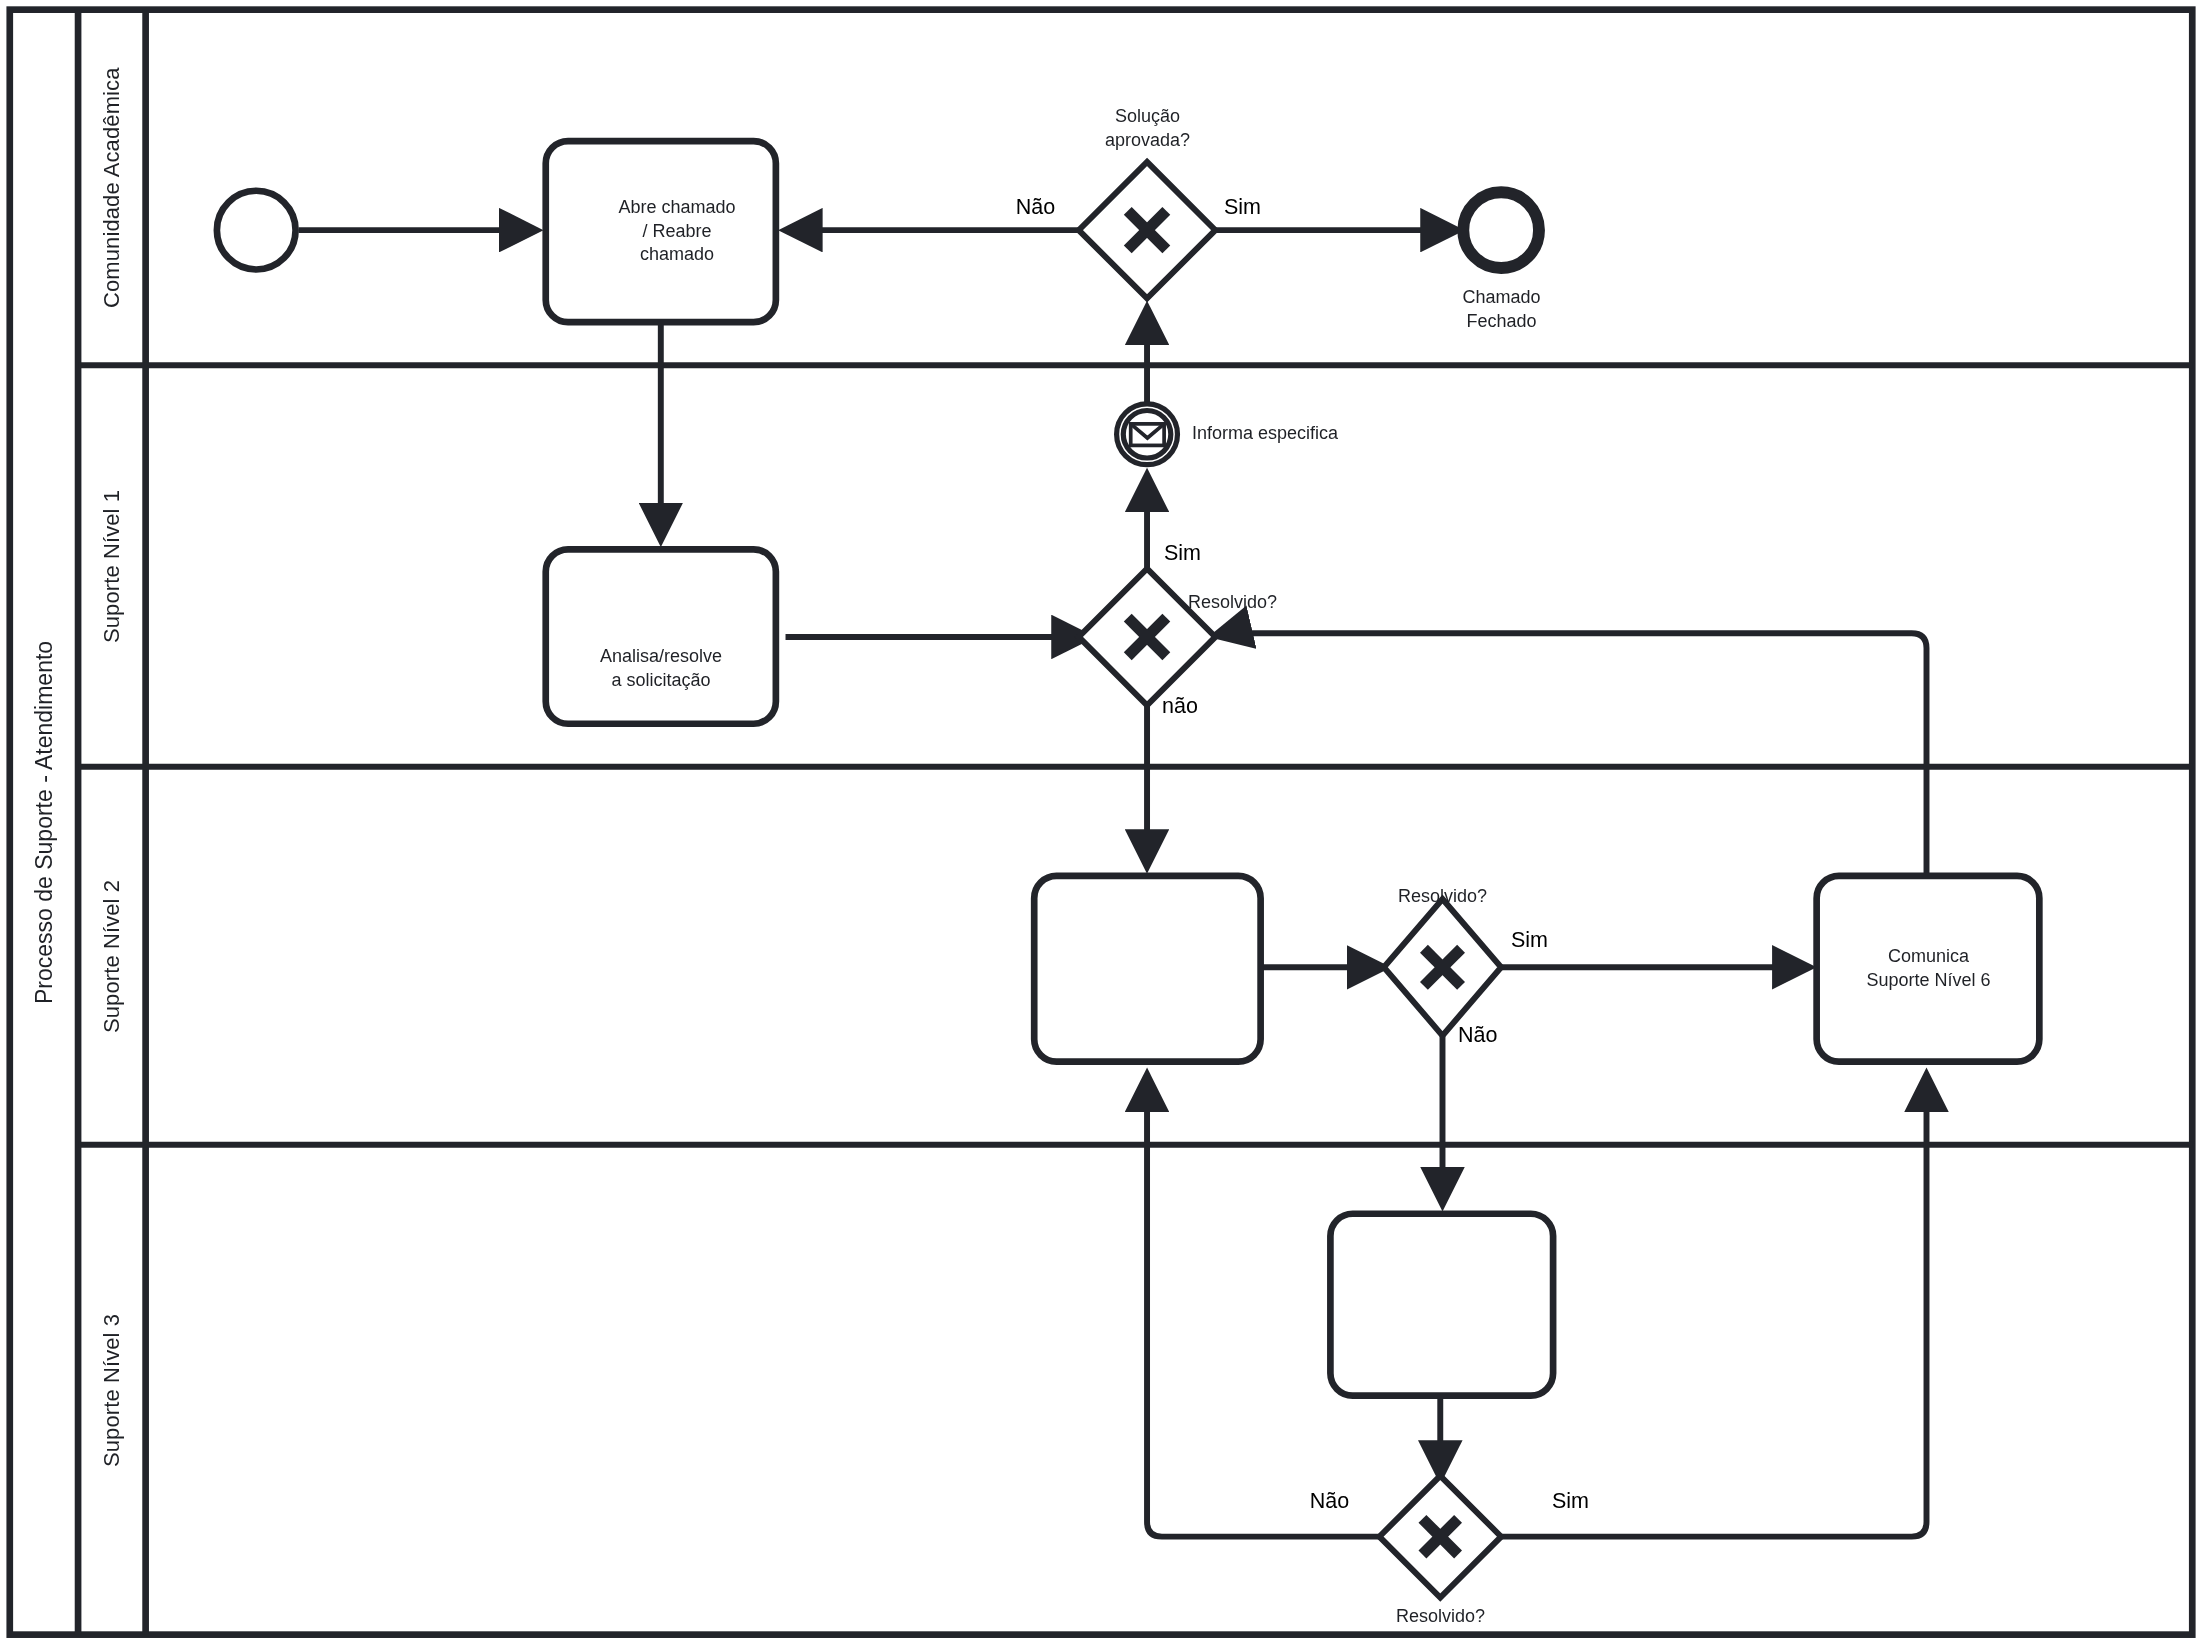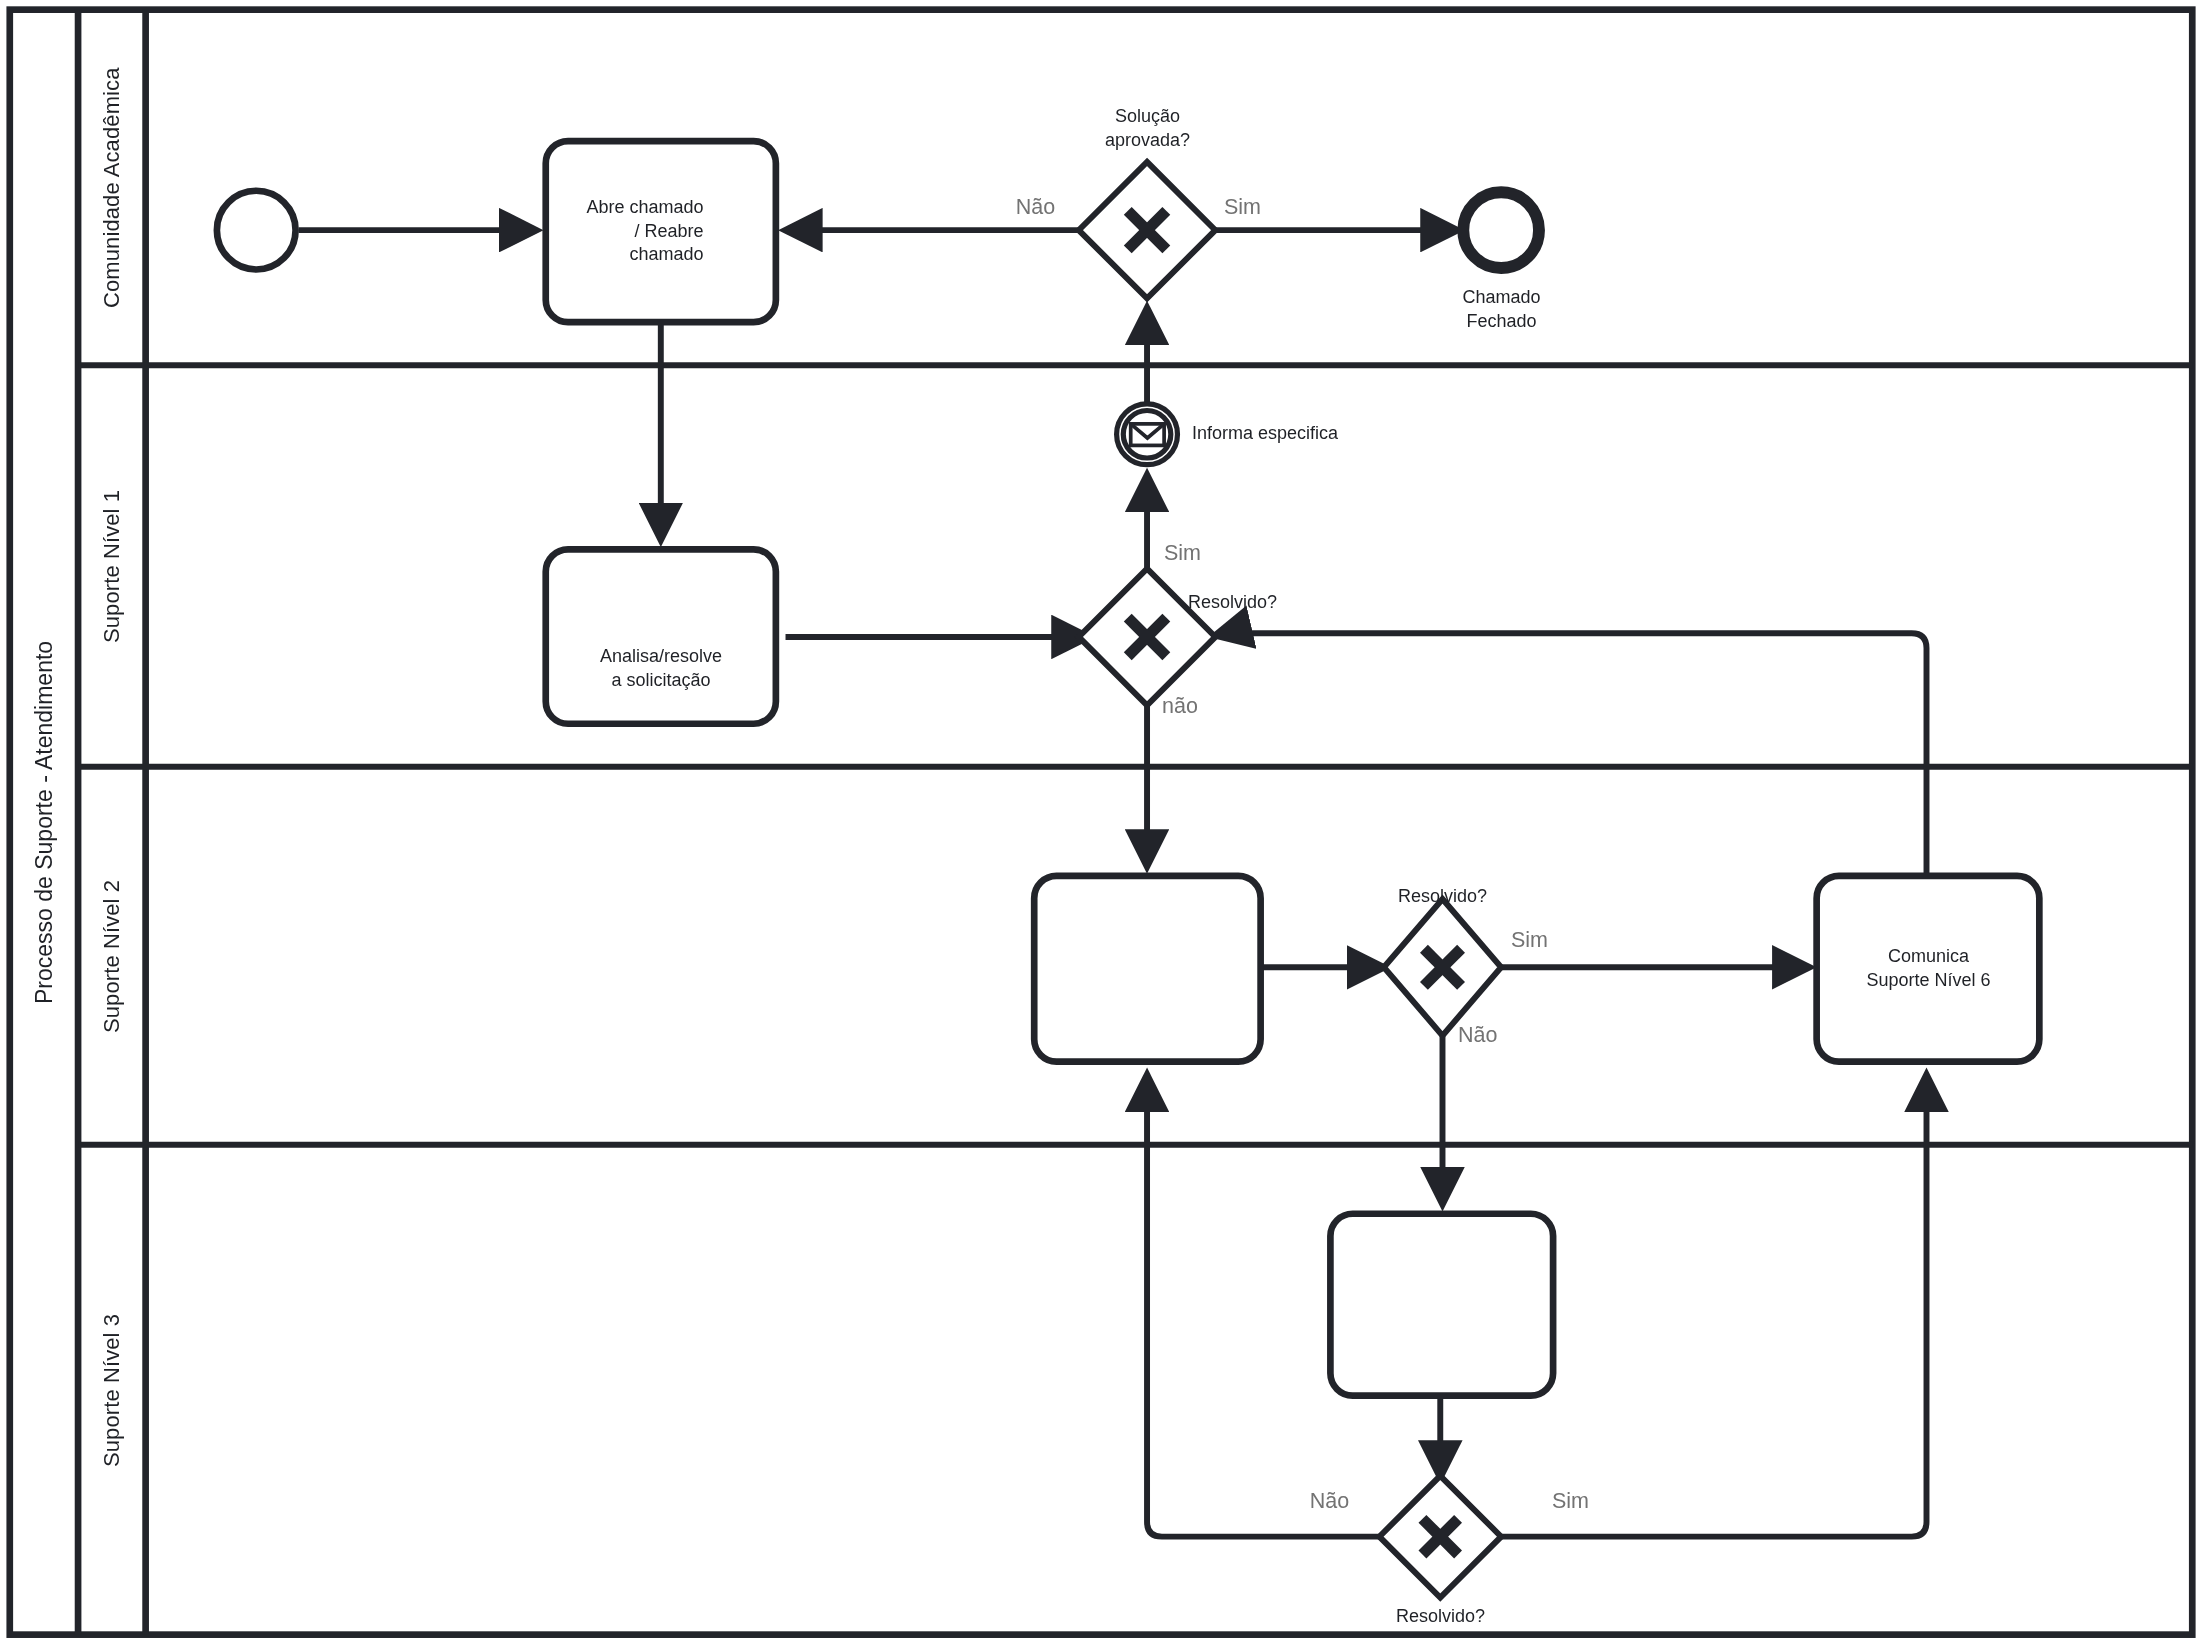--- a/index.html
+++ b/index.html
@@ -19,21 +19,21 @@
     writing-mode:vertical-rl;
     transform:rotate(180deg);
     font-size:23px;color:#1f2126;white-space:nowrap;
   }
   .node-label{
     position:absolute;display:flex;align-items:center;justify-content:center;
     text-align:center;font-size:18px;color:#1f2126;line-height:1.32;
     white-space:pre-line;pointer-events:none;
   }
   .edge-label{
-    position:absolute;font-size:21.5px;color:#737373;white-space:nowrap;
+    position:absolute;font-size:21.5px;color:#000000;white-space:nowrap;
     text-align:center;line-height:1.2;
   }
 </style>
 </head>
 <body>
 
 <div id="stage">
 
   <svg class="diagram" viewBox="0 0 2970 2220">
     <defs>
@@ -142,21 +142,21 @@
     </g>
   </svg>
 
   <div class="pool-title" style="left:9.7px;top:9.7px;width:68px;height:1625px;">Processo de Suporte - Atendimento</div>
 
   <div class="lane-title" style="left:78px;top:9.7px;width:68px;height:356px;">Comunidade Acadêmica</div>
   <div class="lane-title" style="left:78px;top:365px;width:68px;height:402px;">Suporte Nível 1</div>
   <div class="lane-title" style="left:78px;top:767px;width:68px;height:378px;">Suporte Nível 2</div>
   <div class="lane-title" style="left:78px;top:1145px;width:68px;height:490px;">Suporte Nível 3</div>
 
-  <div class="node-label" style="left:530px;top:141px;width:230px;height:181px;text-align:right;">Abre chamado
+  <div class="node-label" style="left:562px;top:141px;width:230px;height:181px;">Abre chamado
 / Reabre
 chamado</div>
 
   <div class="node-label" style="left:1036px;top:97px;width:223px;height:64px;">Solução
 aprovada?</div>
 
   <div class="node-label" style="left:1390px;top:278px;width:223px;height:64px;">Chamado
 Fechado</div>
 
   <div class="node-label" style="left:1192px;top:417px;width:297px;height:34px;justify-content:flex-start;">Informa especifica</div>

